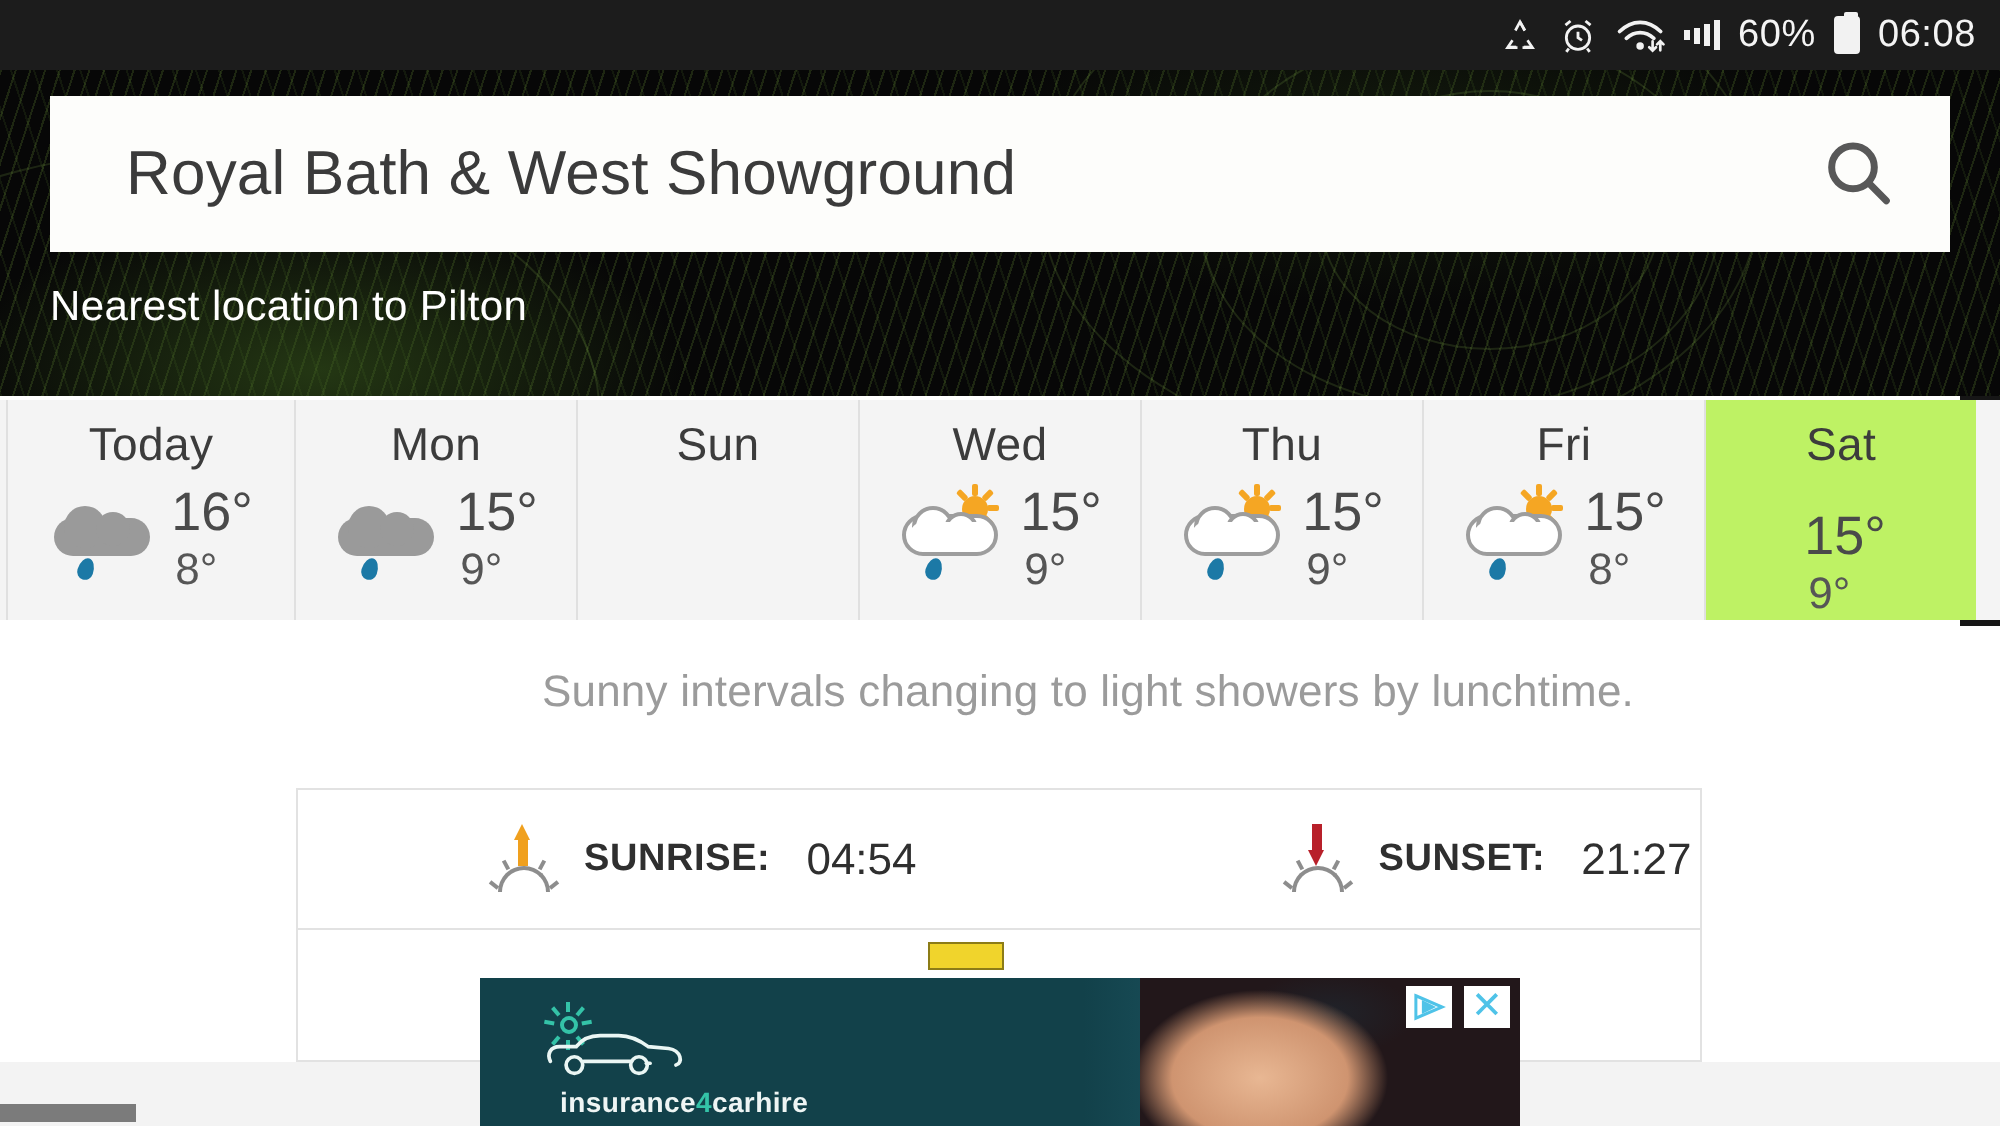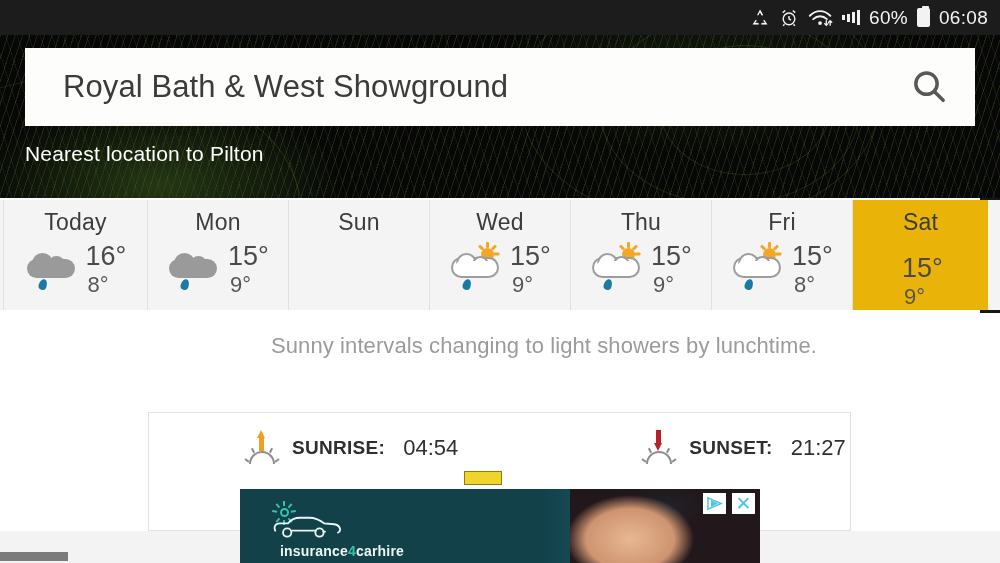--- a/index.html
+++ b/index.html
@@ -65,21 +65,21 @@
     display: flex; align-items: stretch;
     background: #f4f4f4;
   }
   .fc-day {
     position: relative; flex: 0 0 141px; background: #f4f4f4;
     border-right: 1px solid #e0e0e0;
     display: flex; flex-direction: column; align-items: center;
     padding-top: 9px;
   }
   .fc-day.first { flex: 0 0 145px; border-left: 1px solid #e0e0e0; margin-left: 3px; }
-  .fc-day.last  { background: #eab308; border-right: 0; flex: 0 0 135px; }
+  .fc-day.last  { background: #bef264; border-right: 0; flex: 0 0 135px; }
   .fc-name { font-size: 23px; color: #3c3c3c; letter-spacing: .2px; }
   .fc-body { display: flex; align-items: flex-start; gap: 5px; margin-top: 7px; }
   .fc-icon { position: relative; width: 56px; height: 52px; flex: 0 0 56px; }
   .fc-temps { display: flex; flex-direction: column; align-items: flex-start; }
   .fc-hi { font-size: 27px; color: #4a4a4a; line-height: 1.0; }
   .fc-lo { font-size: 22px; color: #565656; line-height: 1.35; margin-left: 2px; }
   .fc-day.last .fc-temps { align-items: flex-start; margin-left: 4px; margin-top: 12px; }
 
   
   .cloud { position: absolute; left: 2px; top: 10px; width: 48px; height: 25px; }
@@ -101,21 +101,21 @@
   .drop.d2 { left: 24px; top: 36px; }
 
   
   #summary {
     position: absolute; left: 0; top: 333px; width: 1000px;
     text-align: center; font-size: 22px; color: #9b9b9b; letter-spacing: .1px; margin-left: 44px;
   }
 
   
   #suncard {
-    position: absolute; left: 148px; top: 412px; width: 703px; height: 71px;
+    position: absolute; left: 148px; top: 394px; width: 703px; height: 71px;
     background: #fff; border: 1px solid #e2e2e2;
     display: flex; align-items: center;
   }
   .sunitem { display: flex; align-items: center; gap: 13px; }
   #sunrise-item { margin-left: 96px; }
   #sunset-item  { margin-left: 184px; }
   .sun-ico { position: relative; width: 34px; height: 36px; }
   .sun-ico .arc { position:absolute; left:4px; bottom:2px; width:26px; height:13px; border:2px solid #8d8d8d; border-bottom:0; border-radius:13px 13px 0 0; }
   .sun-ico .sray { position:absolute; bottom:3px; width:2px; height:5px; background:#8d8d8d; }
   .sun-ico .sray.l { left:1px; transform: rotate(-52deg); }

